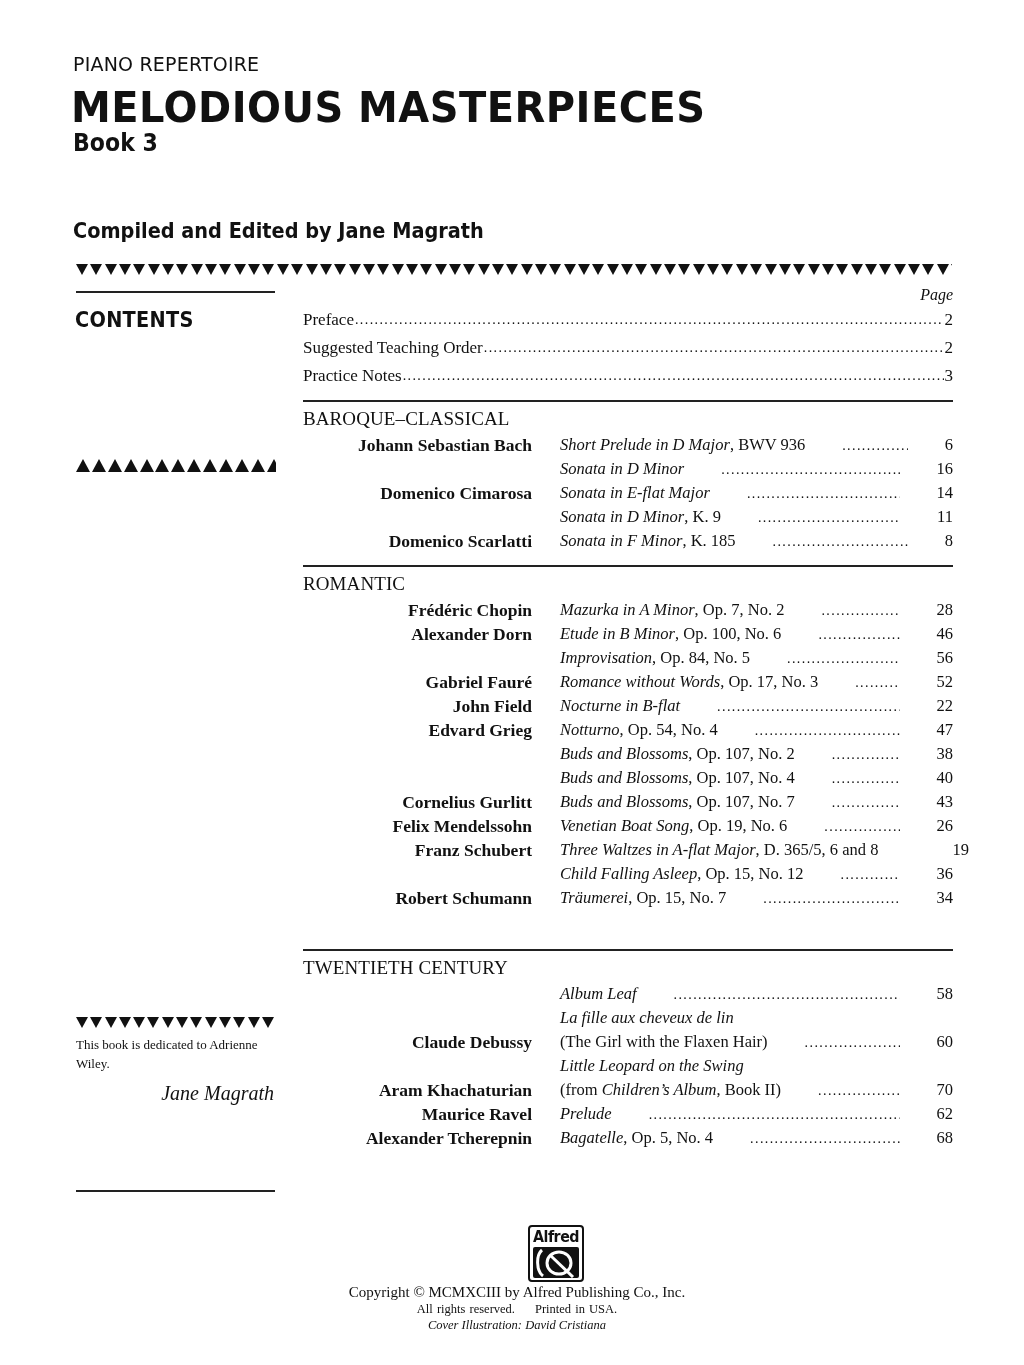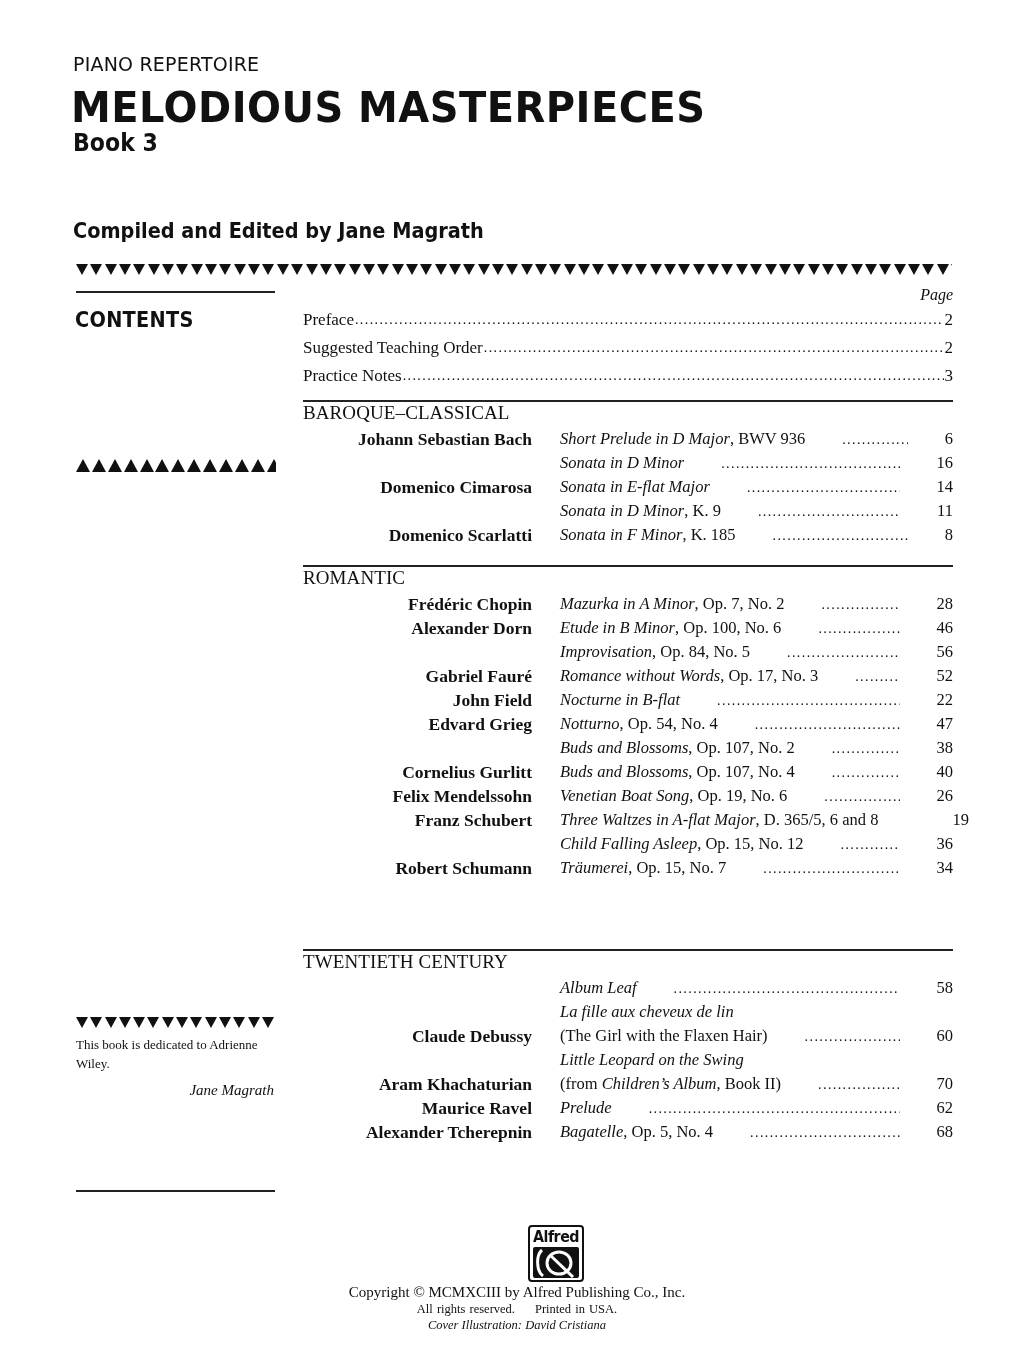--- a/index.html
+++ b/index.html
@@ -23,34 +23,34 @@
     #left-down-band { left: 76px; top: 1017px; width: 200px; height: 12px; }
     #top-band .tri-down { margin-right: 2.35px; }
 
     .rule { position: absolute; height: 2px; background: #222; }
     #left-rule-top { left: 76px; top: 291px; width: 199px; }
     #left-rule-bottom { left: 76px; top: 1190px; width: 199px; }
 
     #contents-heading { position: absolute; left: 75px; top: 308px; font-size: 21px; font-weight: bold; letter-spacing: 0.3px; transform: scaleX(0.92); transform-origin: left top; }
 
     #dedication { position: absolute; left: 76px; top: 1035px; width: 200px; font-size: 13px; line-height: 19px; }
-    #dedication-signature { position: absolute; left: 76px; top: 1082px; width: 198px; text-align: right; font-size: 15px; font-style: italic; }
+    #dedication-signature { position: absolute; left: 76px; top: 1082px; width: 198px; text-align: right; font-size: 20px; font-style: italic; }
 
     #toc { position: absolute; left: 303px; top: 286px; width: 650px; }
     #page-col-label { position: absolute; right: 0; top: 0; font-style: italic; font-size: 16px; }
     .front-list { position: absolute; left: 0; top: 20px; width: 650px; }
     .front-item { display: flex; align-items: center; height: 28px; font-size: 17px; }
     .leader-text { white-space: nowrap; }
     .leader { flex: 1; overflow: hidden; white-space: nowrap; margin: 0 1px; letter-spacing: 1.4px; font-size: 14px; }
     .leader::after { content: "........................................................................................................................................................................................................................................"; }
     .page-num { white-space: nowrap; }
 
     .section { position: absolute; left: 0; width: 650px; }
     .section-rule { height: 2px; background: #222; width: 650px; }
-    .section-title { font-size: 19px; margin-top: 0; height: 25px; letter-spacing: 0.1px; }
+    .section-title { font-size: 19px; margin-top: 6px; height: 25px; letter-spacing: 0.1px; }
     .composer-row { display: flex; align-items: flex-end; }
     .composer-name { width: 229px; text-align: right; font-weight: bold; font-size: 17.5px; line-height: 24px; flex: none; white-space: nowrap; }
     .works { margin-left: 28px; width: 393px; flex: none; }
     .work { display: flex; align-items: baseline; font-size: 16.5px; line-height: 24px; height: 24px; gap: 36px; }
     .work .leader-text i { font-style: italic; }
     .work-line1 { font-size: 16.5px; line-height: 24px; height: 24px; font-style: italic; white-space: nowrap; }
 
     #sec-baroque { top: 114px; }
     #sec-romantic { top: 279px; }
     #sec-twentieth { top: 663px; }
@@ -300,20 +300,25 @@
         <div class="works">
           <div class="work">
             <span class="leader-text"><i>Buds and Blossoms</i><span>, Op. 107, No. 2</span></span>
             <span class="leader"></span>
             <span class="page-num">38</span>
           </div>
           <div class="work">
             <span class="leader-text"><i>Buds and Blossoms</i><span>, Op. 107, No. 4</span></span>
             <span class="leader"></span>
             <span class="page-num">40</span>
+          </div>
+          <div class="work">
+            <span class="leader-text"><i>Buds and Blossoms</i><span>, Op. 107, No. 7</span></span>
+            <span class="leader"></span>
+            <span class="page-num">43</span>
           </div>
         </div>
       </div>
       <div class="composer-row">
         <div class="composer-name">Felix Mendelssohn</div>
         <div class="works">
           <div class="work">
             <span class="leader-text"><i>Venetian Boat Song</i><span>, Op. 19, No. 6</span></span>
             <span class="leader"></span>
             <span class="page-num">26</span>

